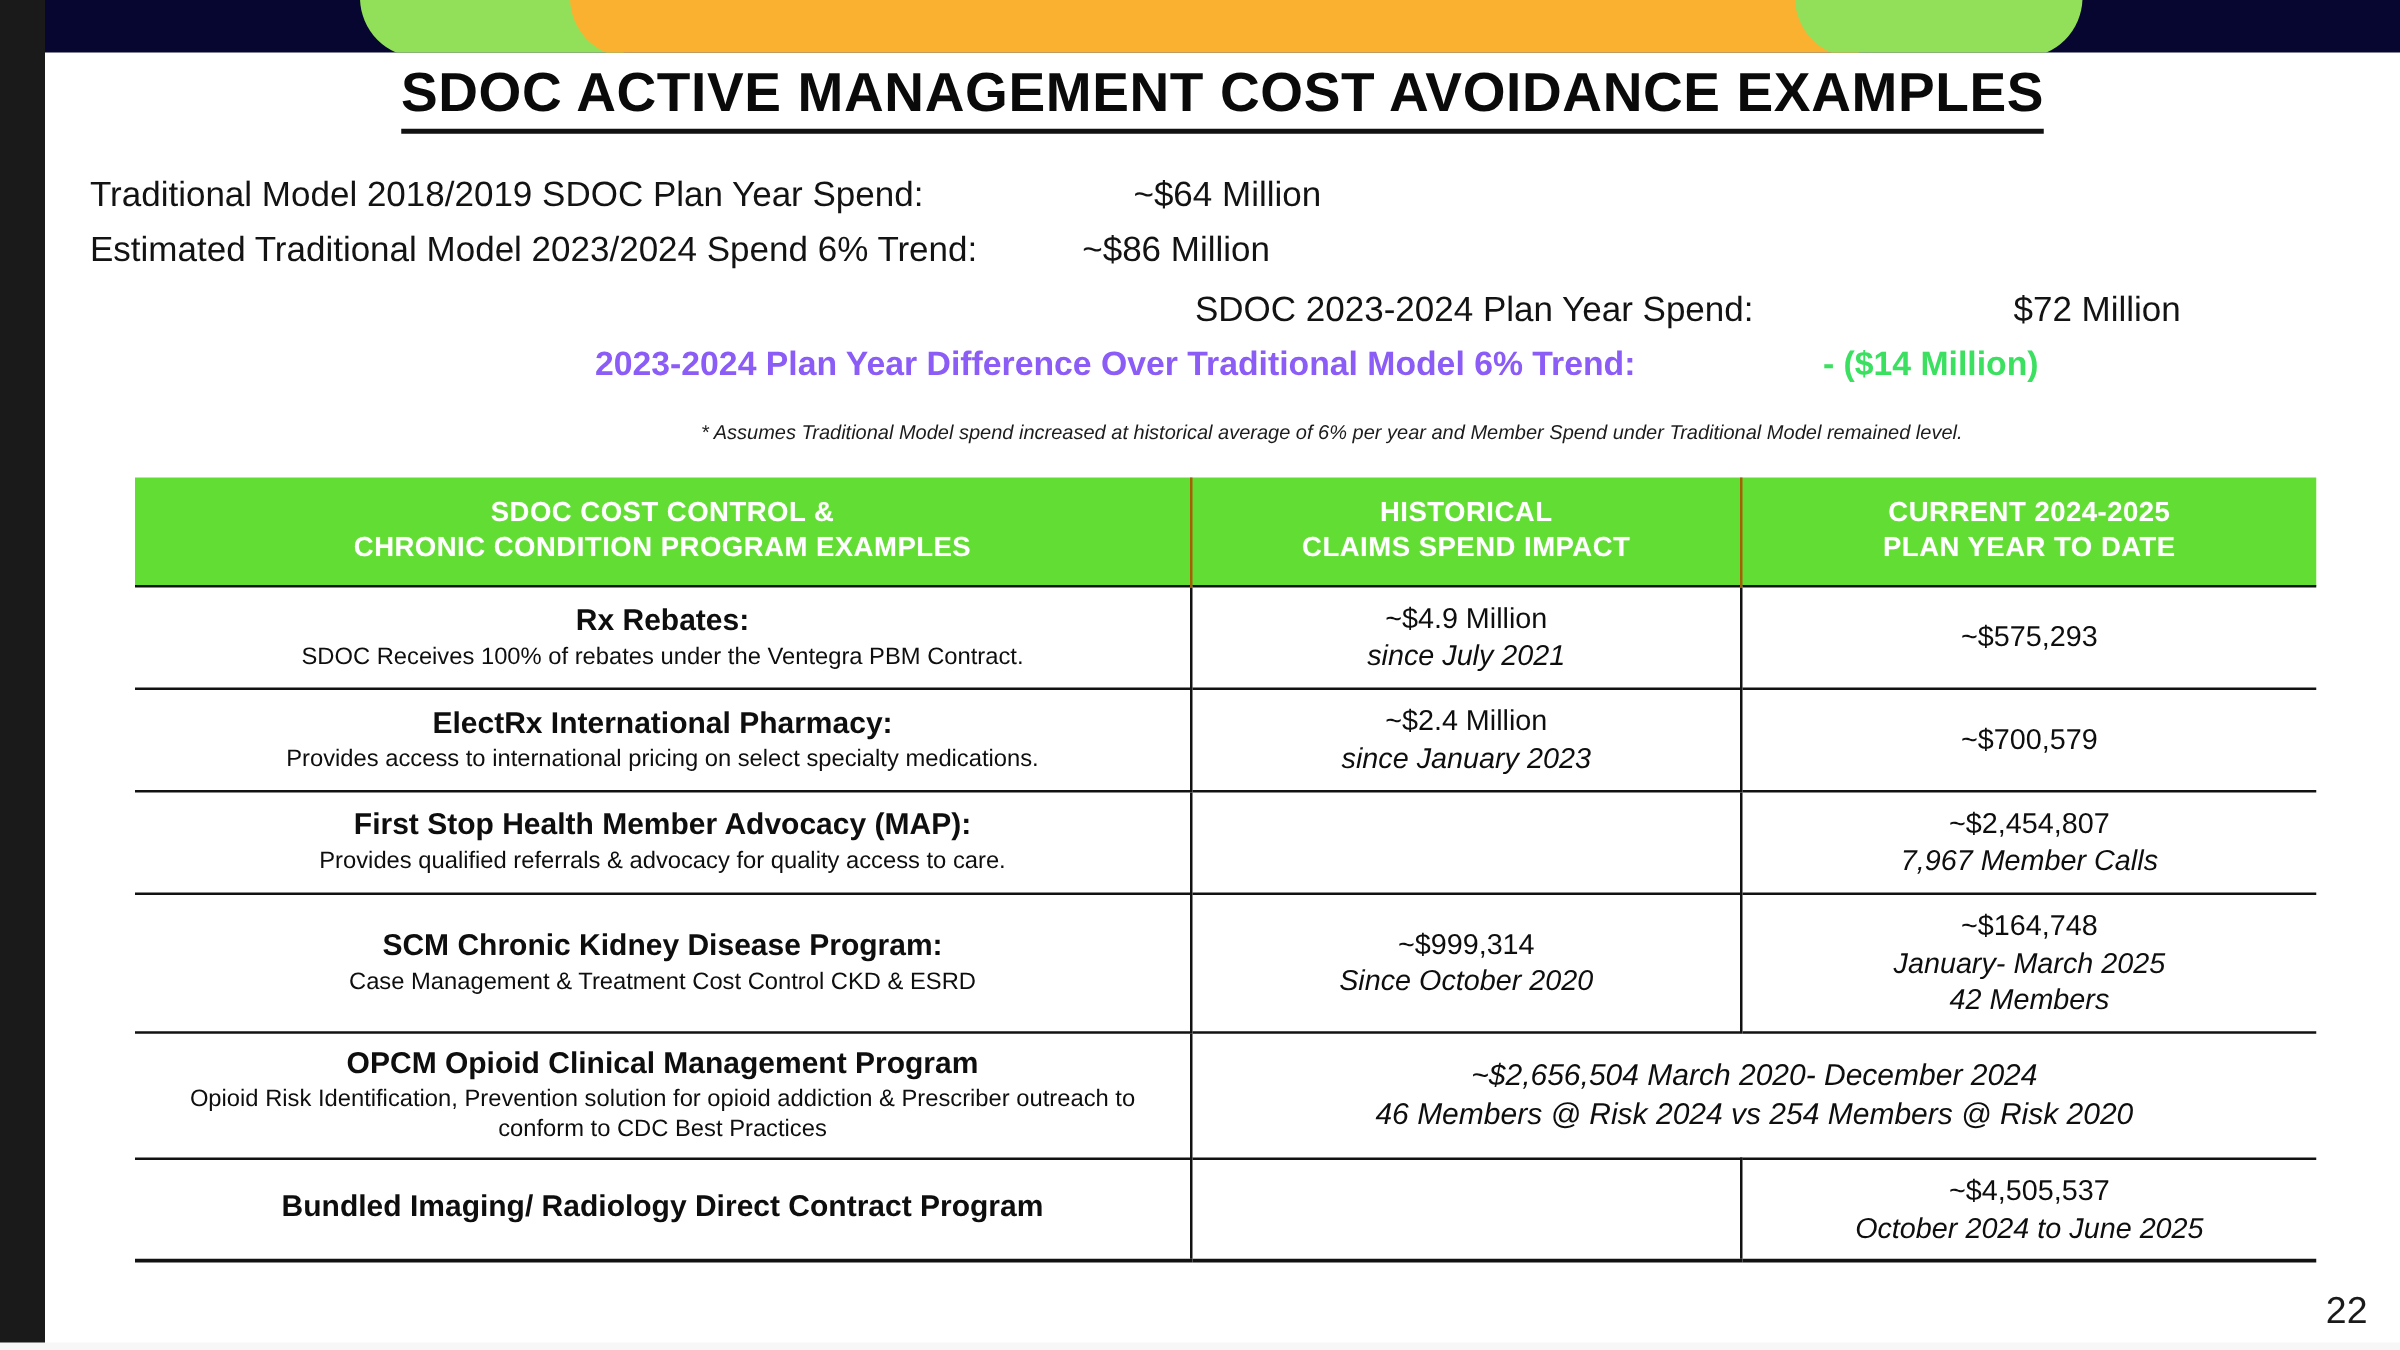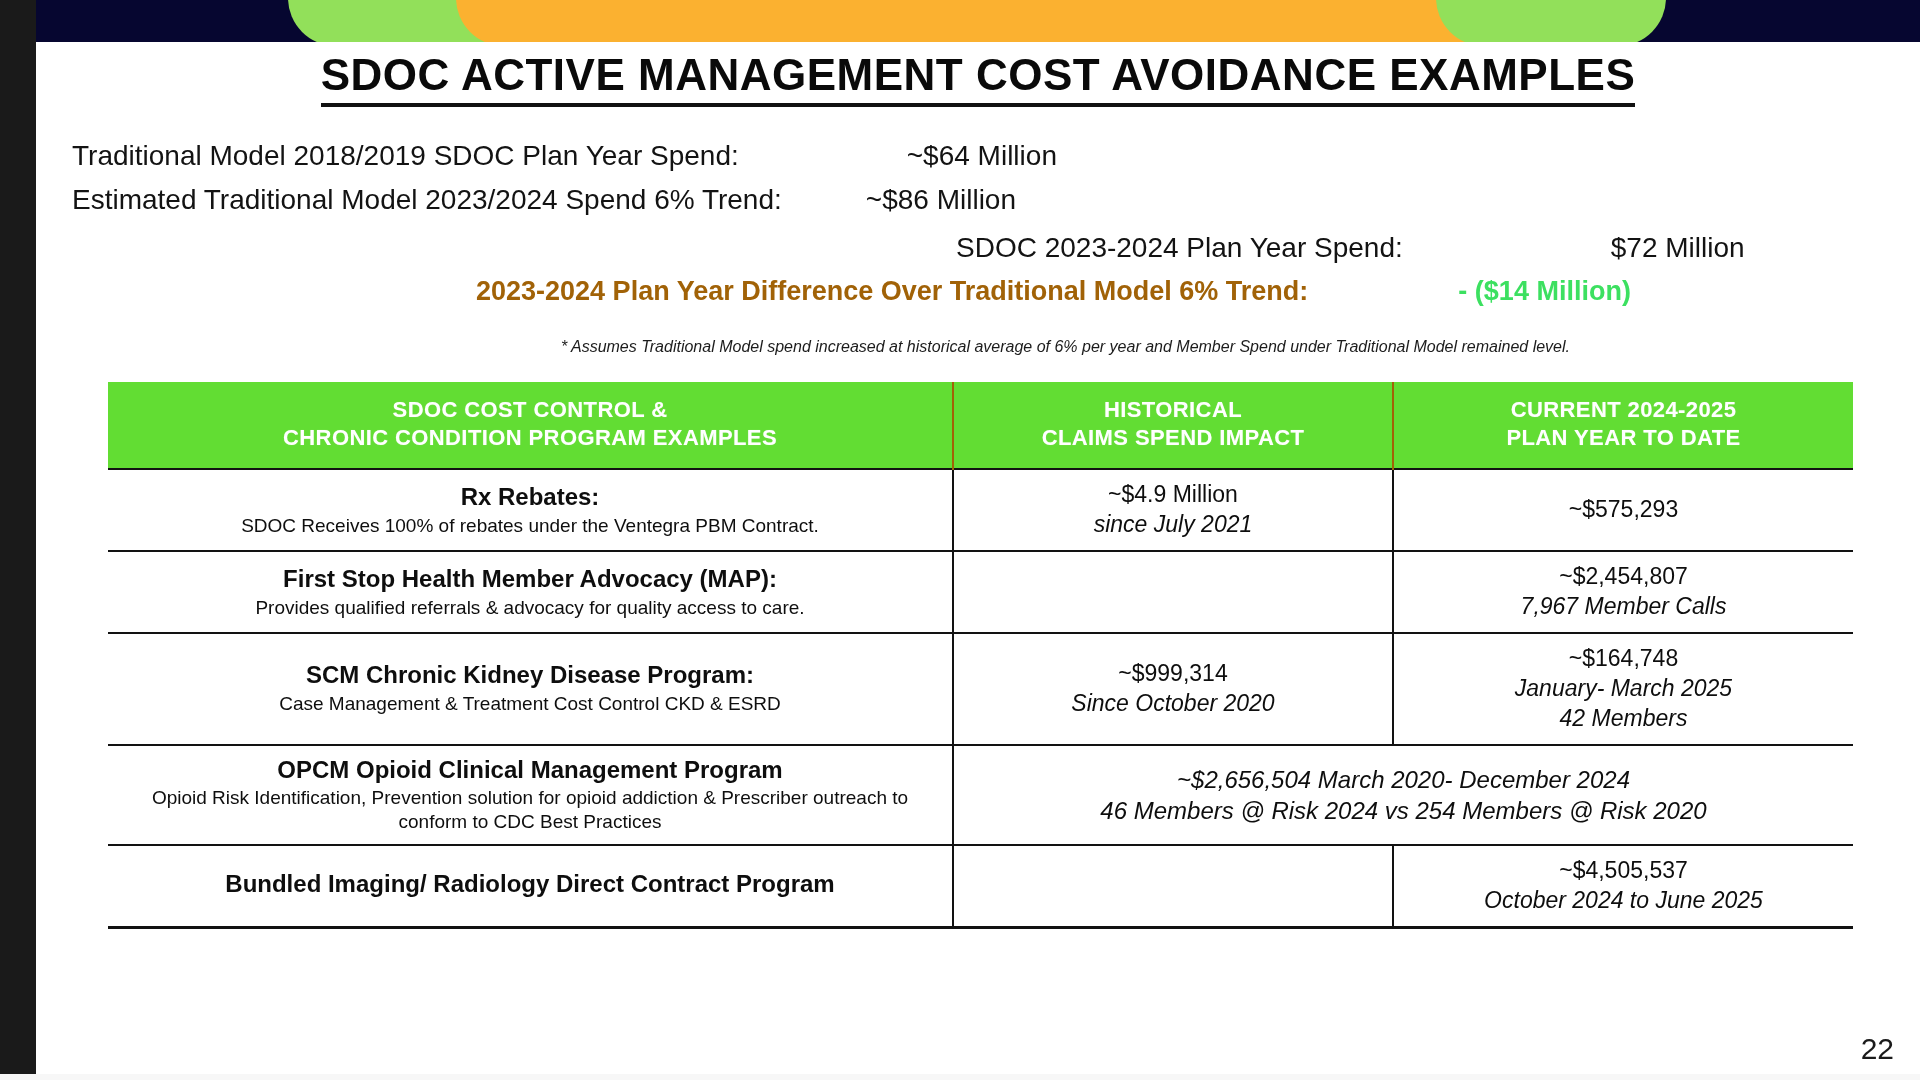--- a/index.html
+++ b/index.html
@@ -102,21 +102,21 @@
   }
   .r1 .sum-label { margin-left: 36px; }
   .r1 .sum-value { margin-left: 168px; }
   .r2 .sum-label { margin-left: 36px; text-align: right; }
   .r2 .sum-value { margin-left: 84px; }
   .r3 { margin-top: 4px; }
   .r3 .sum-label { margin-left: 920px; }
   .r3 .sum-value { margin-left: 208px; }
   .r4 .sum-label {
     margin-left: 440px;
-    color: #a16207;
+    color: #8b5cf6;
     font-weight: bold;
     font-size: 27px;
   }
   .r4 .sum-value {
     margin-left: 150px;
     color: #3ce060;
     font-weight: bold;
     font-size: 27px;
   }
 
@@ -273,20 +273,34 @@
       <td>
         <div class="val-main">~$4.9 Million</div>
         <div class="val-sub">since July 2021</div>
       </td>
       <td>
         <div class="val-main">~$575,293</div>
         <div class="val-sub"></div>
       </td>
     </tr>
 
+    <tr>
+      <td>
+        <div class="prog-title">ElectRx International Pharmacy:</div>
+        <div class="prog-desc">Provides access to international pricing on select specialty medications.</div>
+      </td>
+      <td>
+        <div class="val-main">~$2.4 Million</div>
+        <div class="val-sub">since January 2023</div>
+      </td>
+      <td>
+        <div class="val-main">~$700,579</div>
+        <div class="val-sub"></div>
+      </td>
+    </tr>
 
     <tr>
       <td>
         <div class="prog-title">First Stop Health Member Advocacy (MAP):</div>
         <div class="prog-desc">Provides qualified referrals &amp; advocacy for quality access to care.</div>
       </td>
       <td>
         <div class="val-main"></div>
         <div class="val-sub"></div>
       </td>

